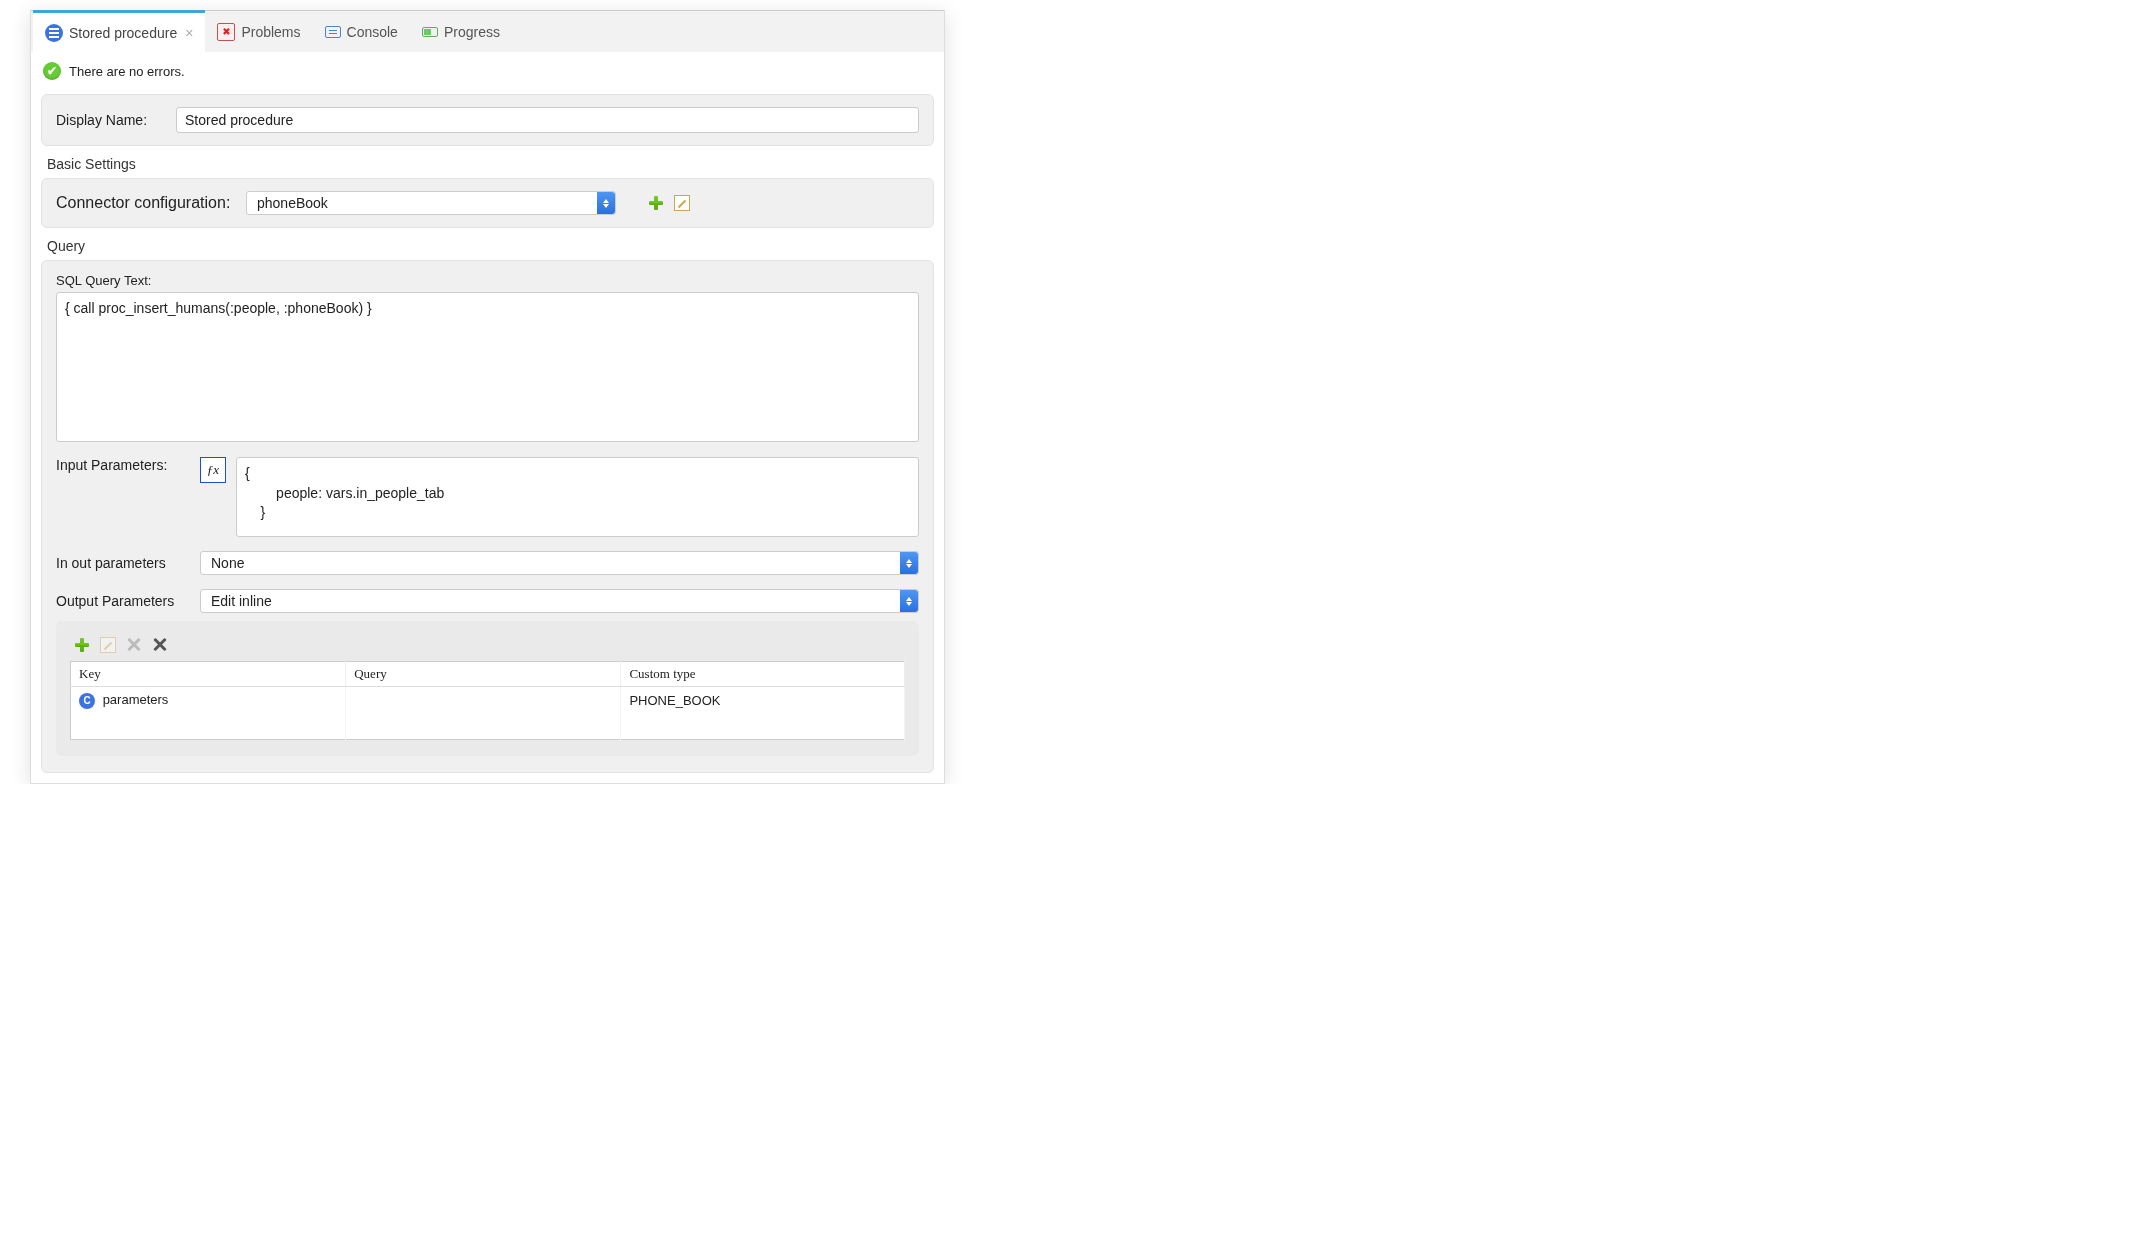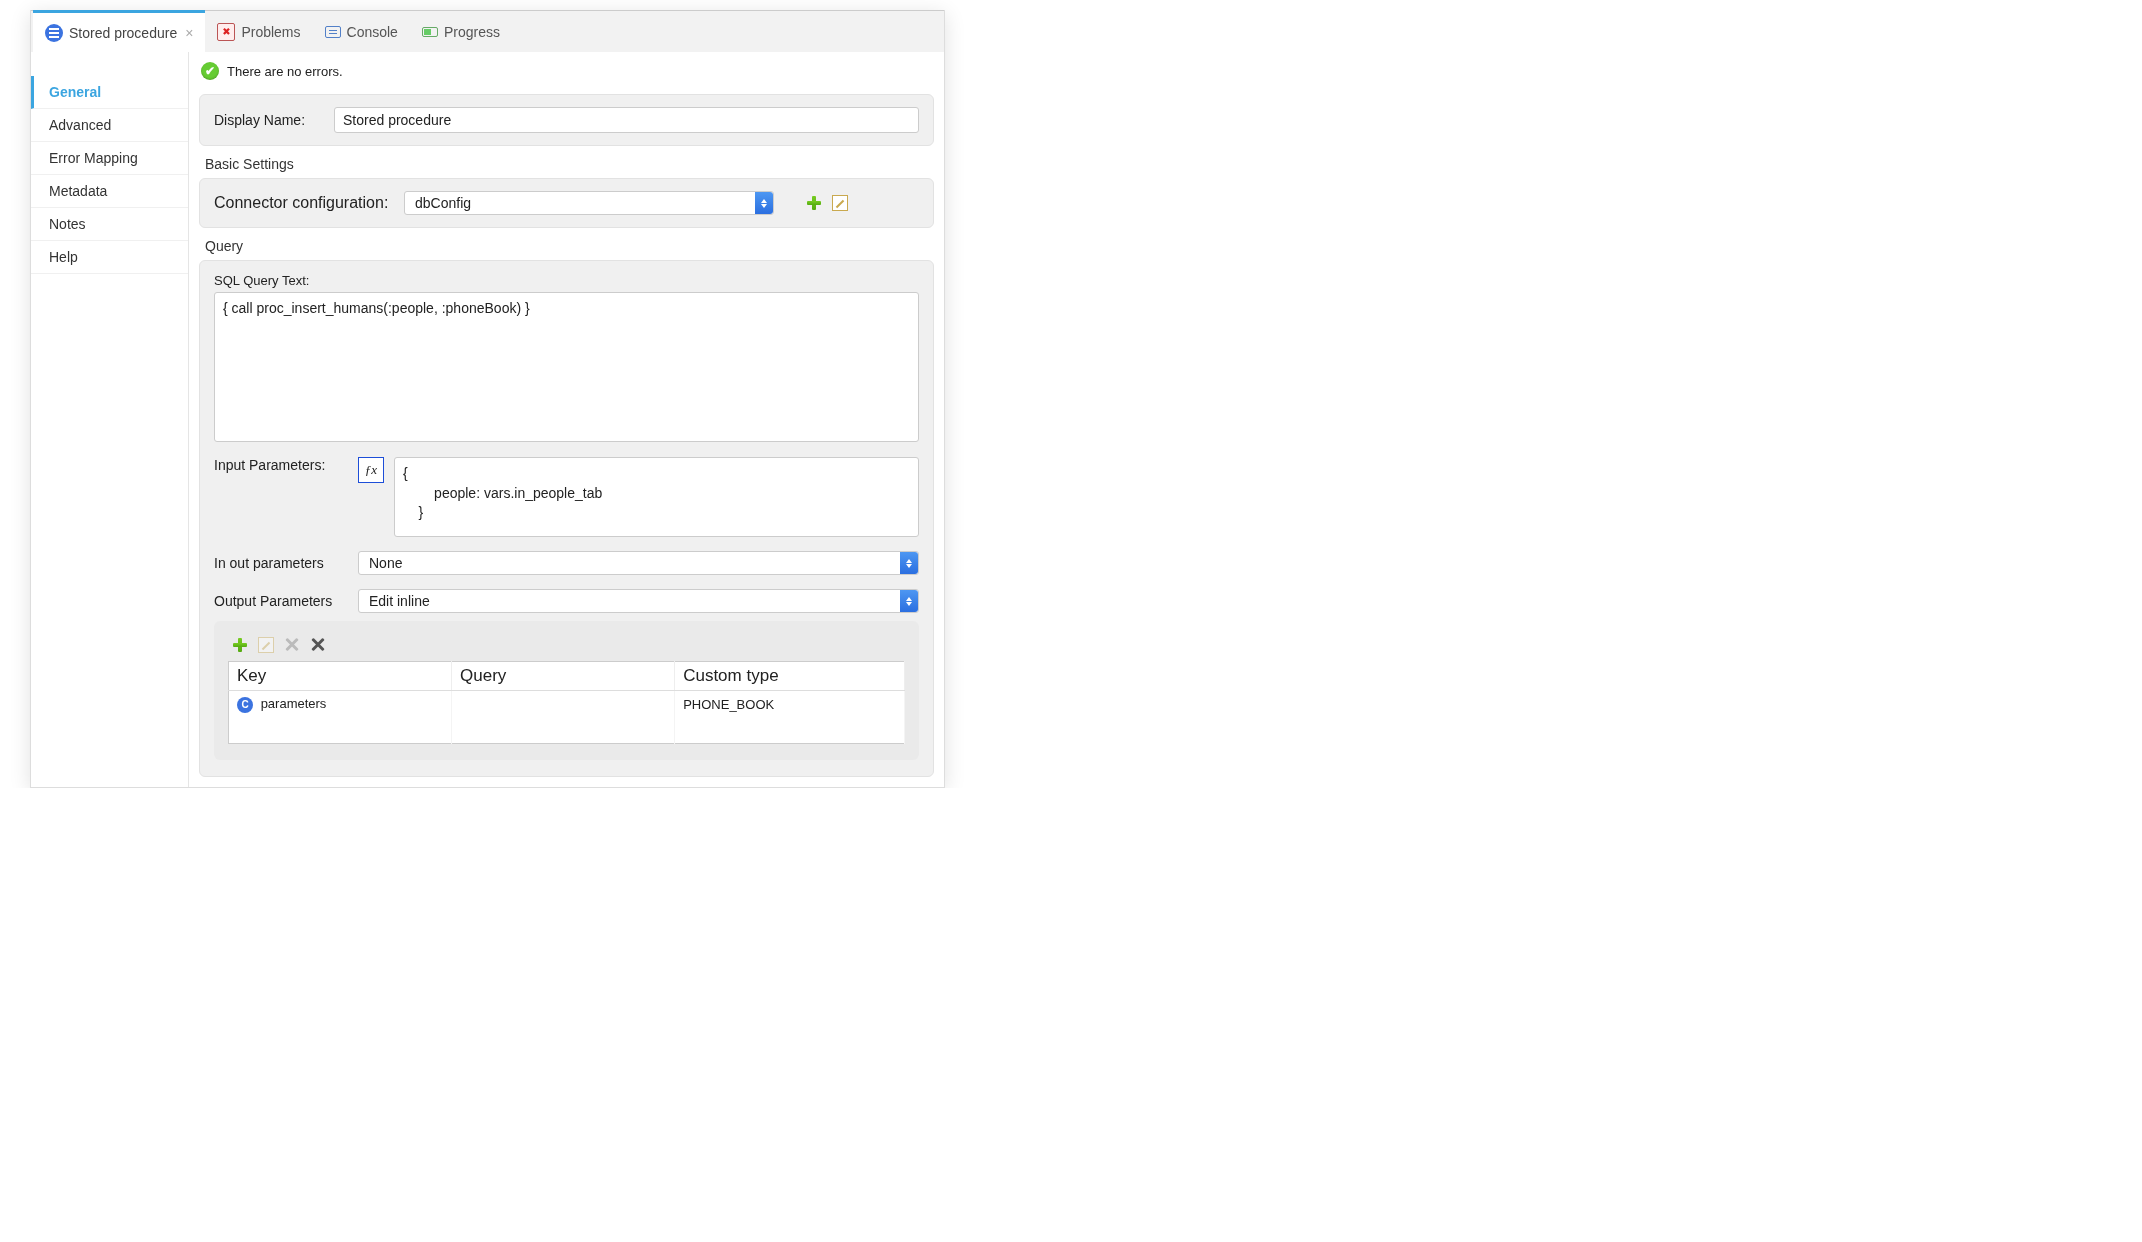--- a/index.html
+++ b/index.html
@@ -44,21 +44,21 @@
 .icon-edit { width:16px; height:16px; display:inline-block; position:relative; border:1px solid #c9a94f; background:#fff; }
 .icon-edit::after { content:""; position:absolute; width:10px; height:2px; background:#c9a94f; transform:rotate(-45deg); left:2px; top:7px; }
 .icon-delete { width:16px; height:16px; display:inline-block; position:relative; }
 .icon-delete::before, .icon-delete::after { content:""; position:absolute; width:16px; height:3px; background:#bbb; top:6px; left:0; border-radius:1px; }
 .icon-delete::before { transform:rotate(45deg); }
 .icon-delete::after { transform:rotate(-45deg); }
 .icon-delete.dark::before, .icon-delete.dark::after { background:#555; }
 .icon-fx { border:1px solid #1d4ed8; width:26px; height:26px; display:flex; align-items:center; justify-content:center; font-style:italic; font-family: Georgia, serif; background:#fff; }
 .tool-row { display:flex; gap:10px; padding: 6px 4px 8px; }
 .table { width:100%; border:1px solid #ccc; background:#fff; border-collapse:collapse; }
-.table th { text-align:left; font-weight:400; font-size:17px; padding:4px 8px; border-bottom:1px solid #ddd; border-right:1px solid #eee; background:#fff; }
+.table th { text-align:left; font-weight:400; font-size:13px; padding:4px 8px; border-bottom:1px solid #ddd; border-right:1px solid #eee; background:#fff;font-family:Liberation Serif, serif; }
 .table td { font-size:13px; padding:4px 8px; border-right:1px solid #f4f4f4; }
 .table tr.datarow td { padding:5px 8px; }
 .icon-badge { width:16px; height:16px; border-radius:50%; background:#3b73e0; color:#fff; display:inline-flex; align-items:center; justify-content:center; font-size:10px; font-weight:bold; margin-right:4px; }
 .subsection { background:#eaeaea; border-radius:6px; padding: 10px 14px 16px; margin-top: 8px; }
 </style>
 </head>
 <body>
 
 <div class="window">
 
@@ -76,48 +76,40 @@
       <span class="icon-console"></span>
       <span class="tab-label">Console</span>
     </div>
     <div class="tab">
       <span class="icon-progress"></span>
       <span class="tab-label">Progress</span>
     </div>
   </div>
 
   <div class="body">
-    <div class="sidebar">
-      <div class="side-item active">General</div>
-      <div class="side-item">Advanced</div>
-      <div class="side-item">Error Mapping</div>
-      <div class="side-item">Metadata</div>
-      <div class="side-item">Notes</div>
-      <div class="side-item">Help</div>
-    </div>
 
     <div class="content">
       <div class="status-row">
         <span class="icon-ok">✔</span>
         <span>There are no errors.</span>
       </div>
 
       <div class="section">
         <div class="row">
           <span class="label">Display Name:</span>
           <input type="text" value="Stored procedure" style="">
         </div>
       </div>
 
       <div class="section-title">Basic Settings</div>
       <div class="section">
         <div class="row">
           <span class="label-wide">Connector configuration:</span>
           <div class="select" style="max-width:370px">
-            <span>dbConfig</span>
+            <span>phoneBook</span>
             <span class="select-btn"></span>
           </div>
           <span style="width:12px"></span>
           <span class="icon-add"></span>
           <span class="icon-edit"></span>
         </div>
       </div>
 
       <div class="section-title">Query</div>
       <div class="section" style="padding-bottom:16px">

